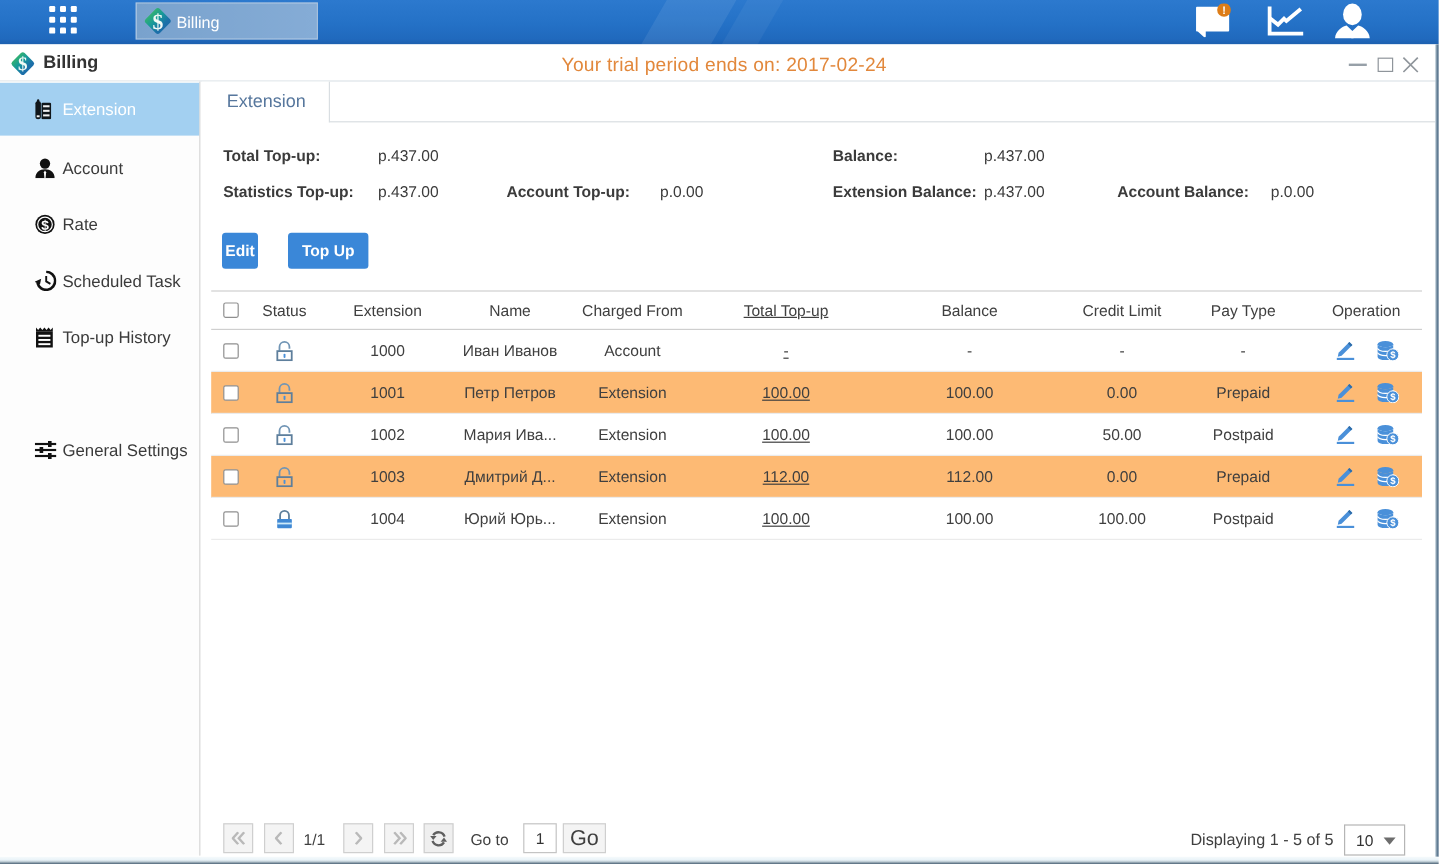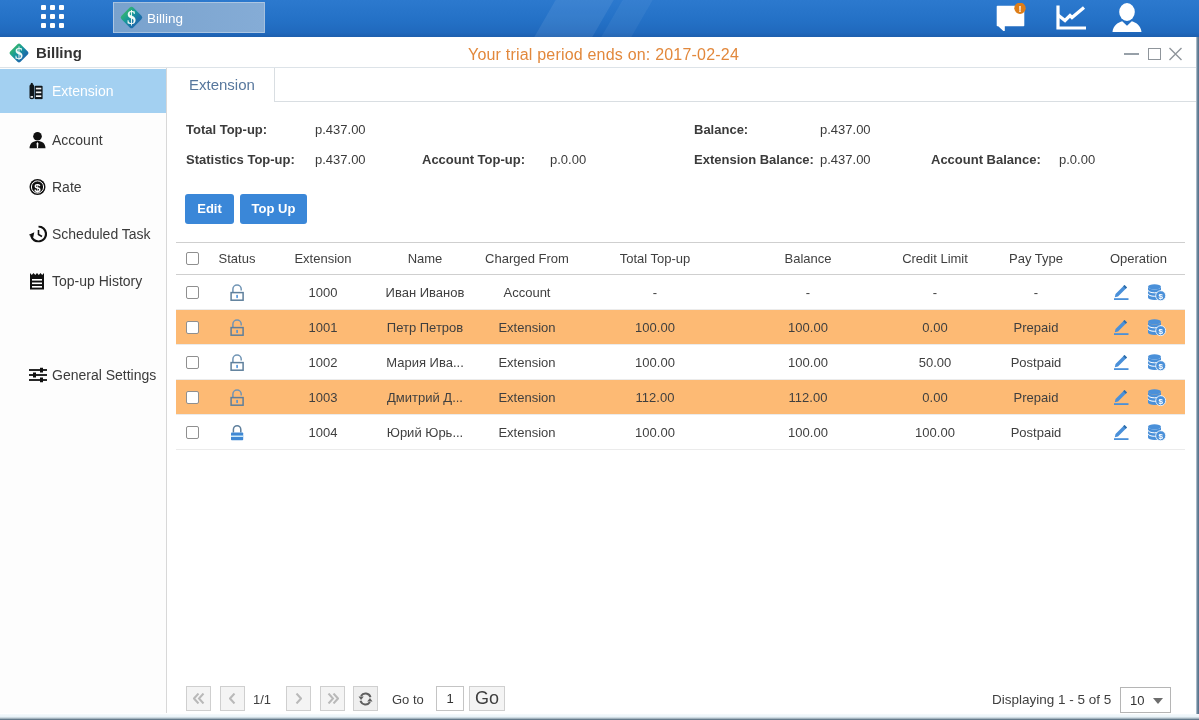--- a/index.html
+++ b/index.html
@@ -42,31 +42,31 @@
 .tabline { position:absolute; left:274px; top:101px; width:922px; height:1px; background:#d9dee2; }
 .tabbox { position:absolute; left:168px; top:68px; width:107px; height:34px; background:#fff;
   border-right:1px solid #d9dee2; }
 .tabbox span { position:absolute; left:21px; top:8px; font-size:15px; color:#57779d; }
 
 .statlbl { position:absolute; font-size:13px; font-weight:bold; color:#3b3b3b; }
 .statval { position:absolute; font-size:13px; color:#3b3b3b; }
 
 .btn { position:absolute; top:194px; height:30px; background:#3a87d8; color:#fff; font-size:13px;
   font-weight:bold; border-radius:3px; text-align:center; line-height:30px; }
-.btn.edit { left:185px; width:49px; }
+.btn.edit { left:185px; width:30px; }
 .btn.topup { left:240px; width:67px; }
 
 
 .tbl { position:absolute; left:176px; top:242px; width:1009px; }
 .trow { display:flex; align-items:center;justify-content:flex-end; }
 .thead { height:33px; border-top:1px solid #cfcfcf; border-bottom:1px solid #cfcfcf; font-size:13px; color:#3f3f3f; }
 .tr { height:35px; border-bottom:1px solid #ebebeb; font-size:13px; color:#3f3f3f; }
 .tr.alt { background:#fdba74; }
 .c0{width:32px;} .c1{width:58px;} .c2{width:114px;} .c3{width:90px;} .c4{width:114px;}
-.c5{width:142px;} .c6{width:164px;} .c7{width:90px;} .c8{width:112px;} .c9{width:93px;}
+.c5{width:142px;text-decoration:underline;} .c6{width:164px;} .c7{width:90px;} .c8{width:112px;} .c9{width:93px;}
 .cc { text-align:center; }
 .cbx { width:13px; height:13px; border:1px solid #8f8f8f; border-radius:2px; background:#fff; margin:0 auto; }
 .icwrap { display:flex; justify-content:center; align-items:center; }
 .ops { display:flex; justify-content:center; align-items:center; gap:17px; }
 
 
 .pgbtn { position:absolute; top:686px; width:25px; height:25px; background:#f4f4f4;
   border:1px solid #cfcfcf; color:#b3b3b3; text-align:center; font-size:15px; line-height:23px; }
 .pgtext { position:absolute; top:692px; font-size:13px; color:#3f3f3f; }
 .goinput { position:absolute; left:436px; top:686px; width:28px; height:25px; border:1px solid #c4c4c4;

